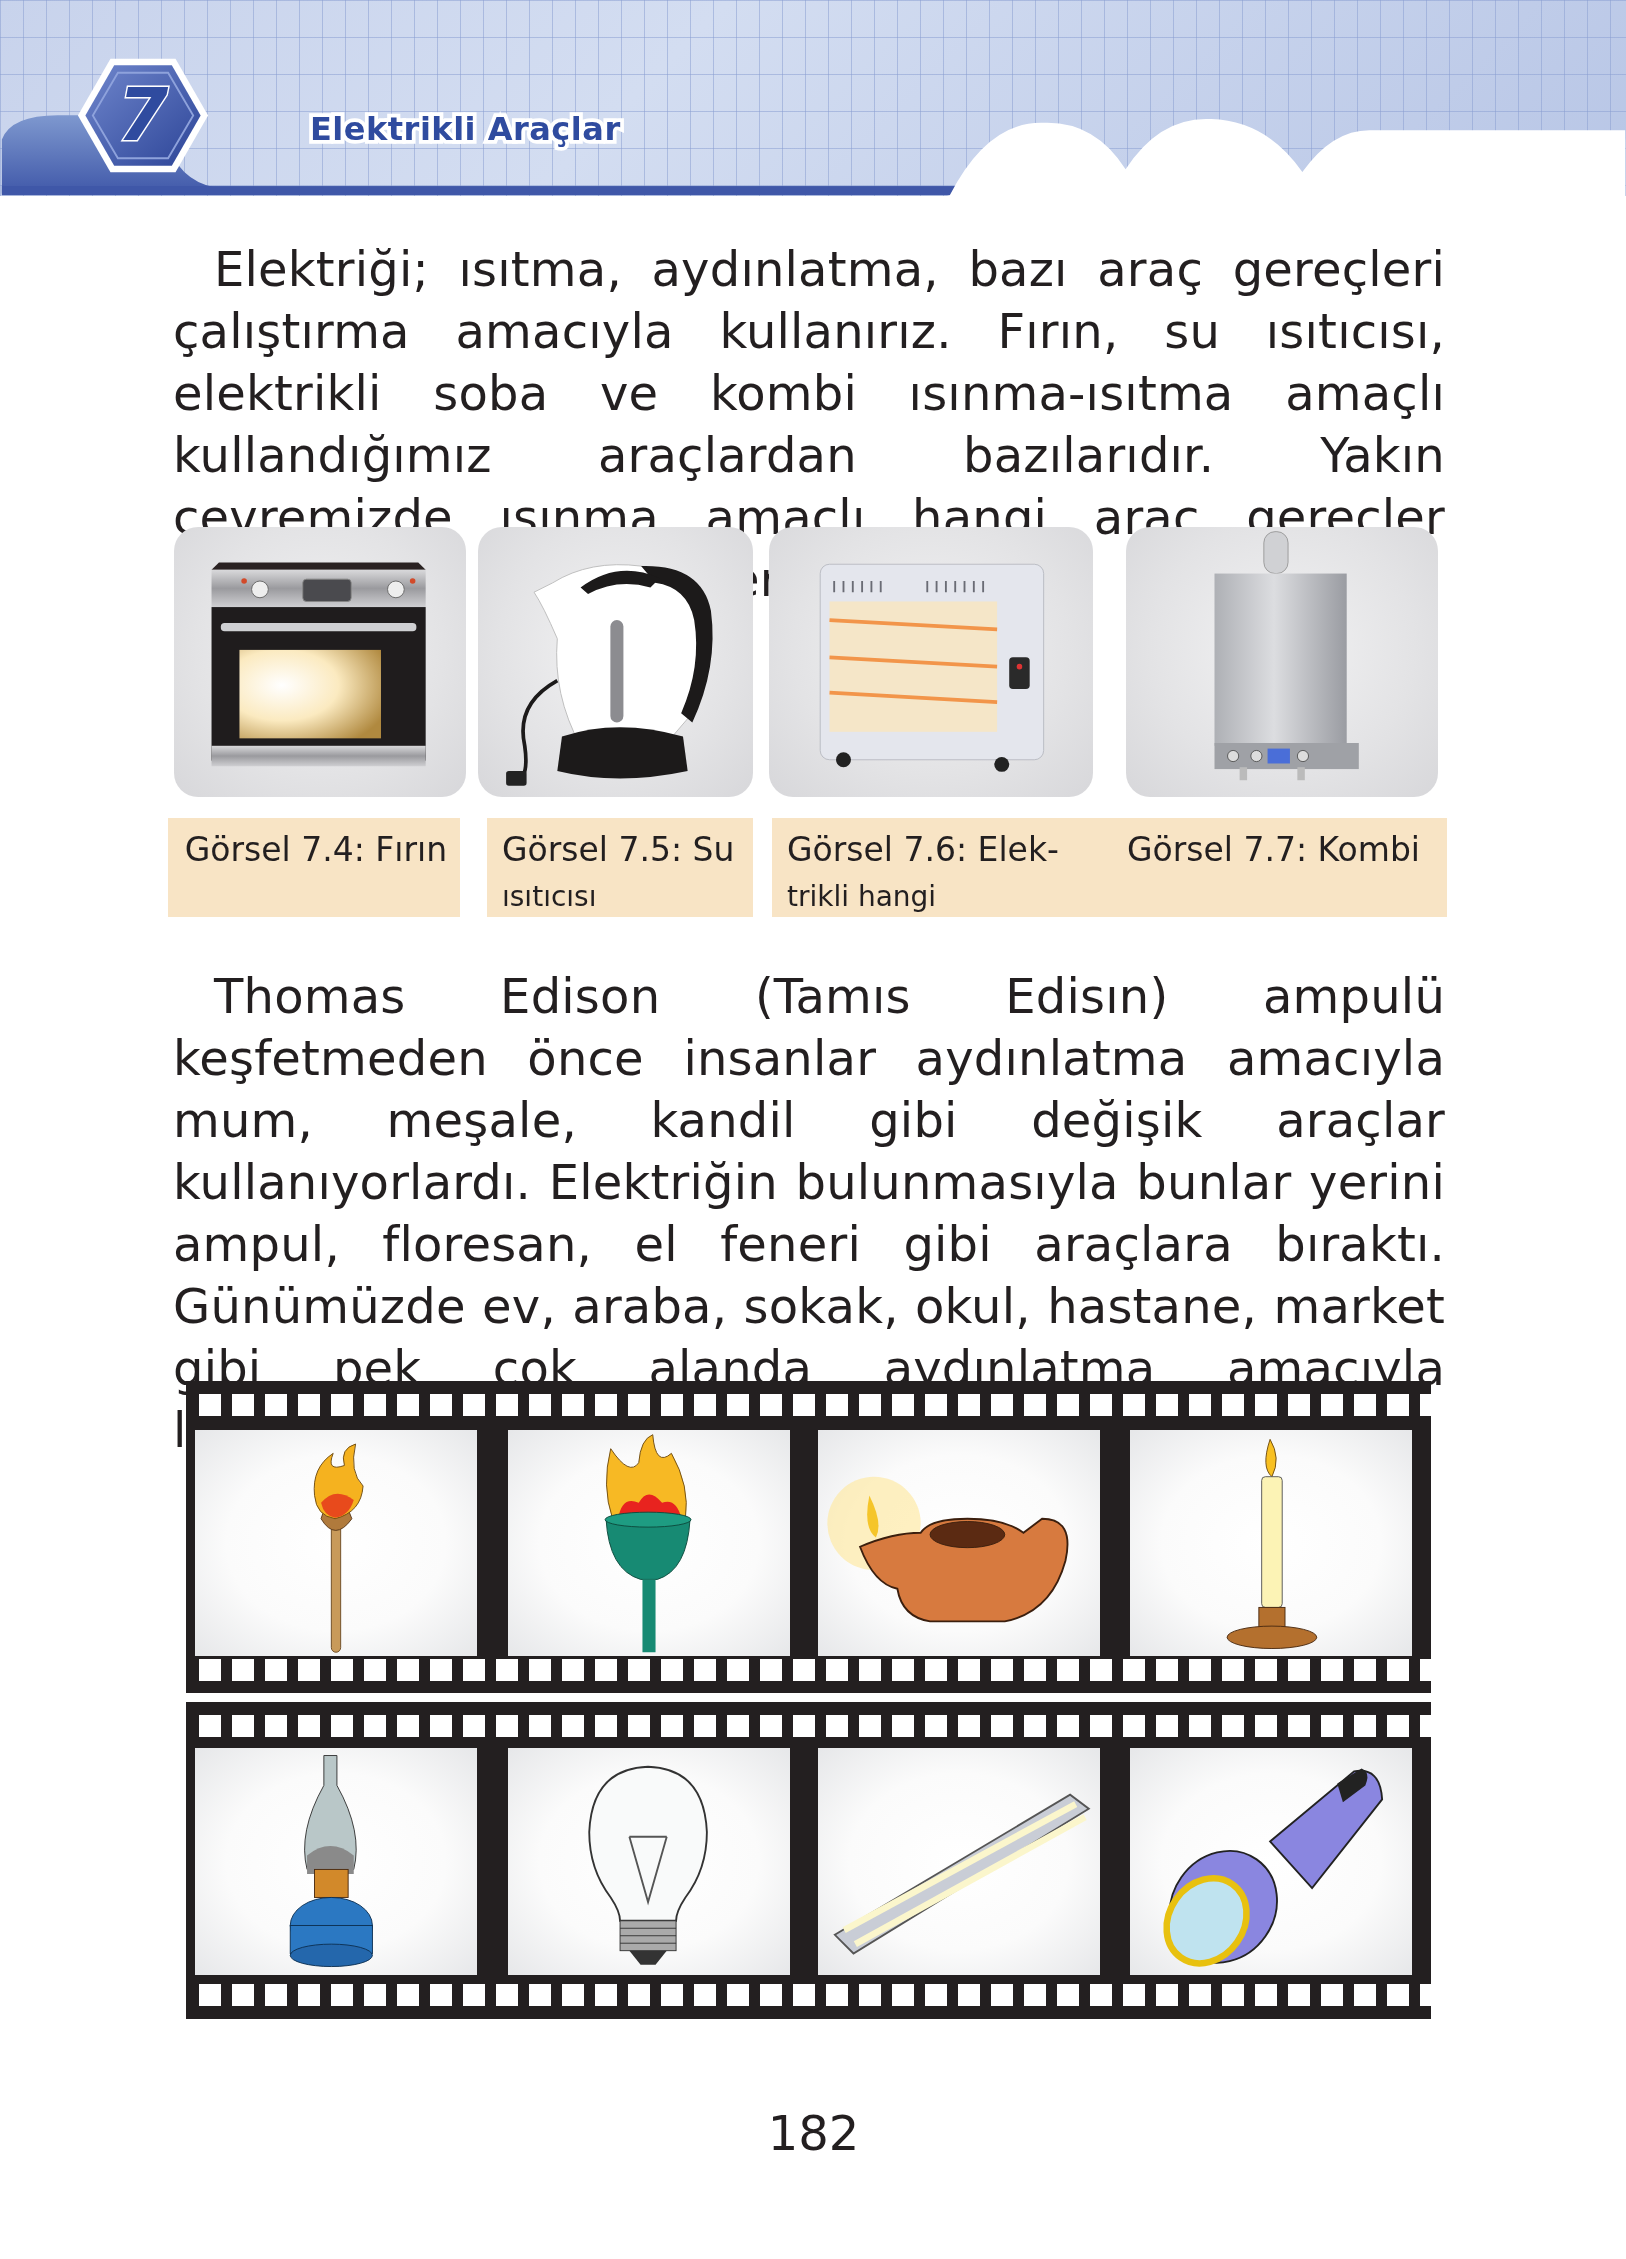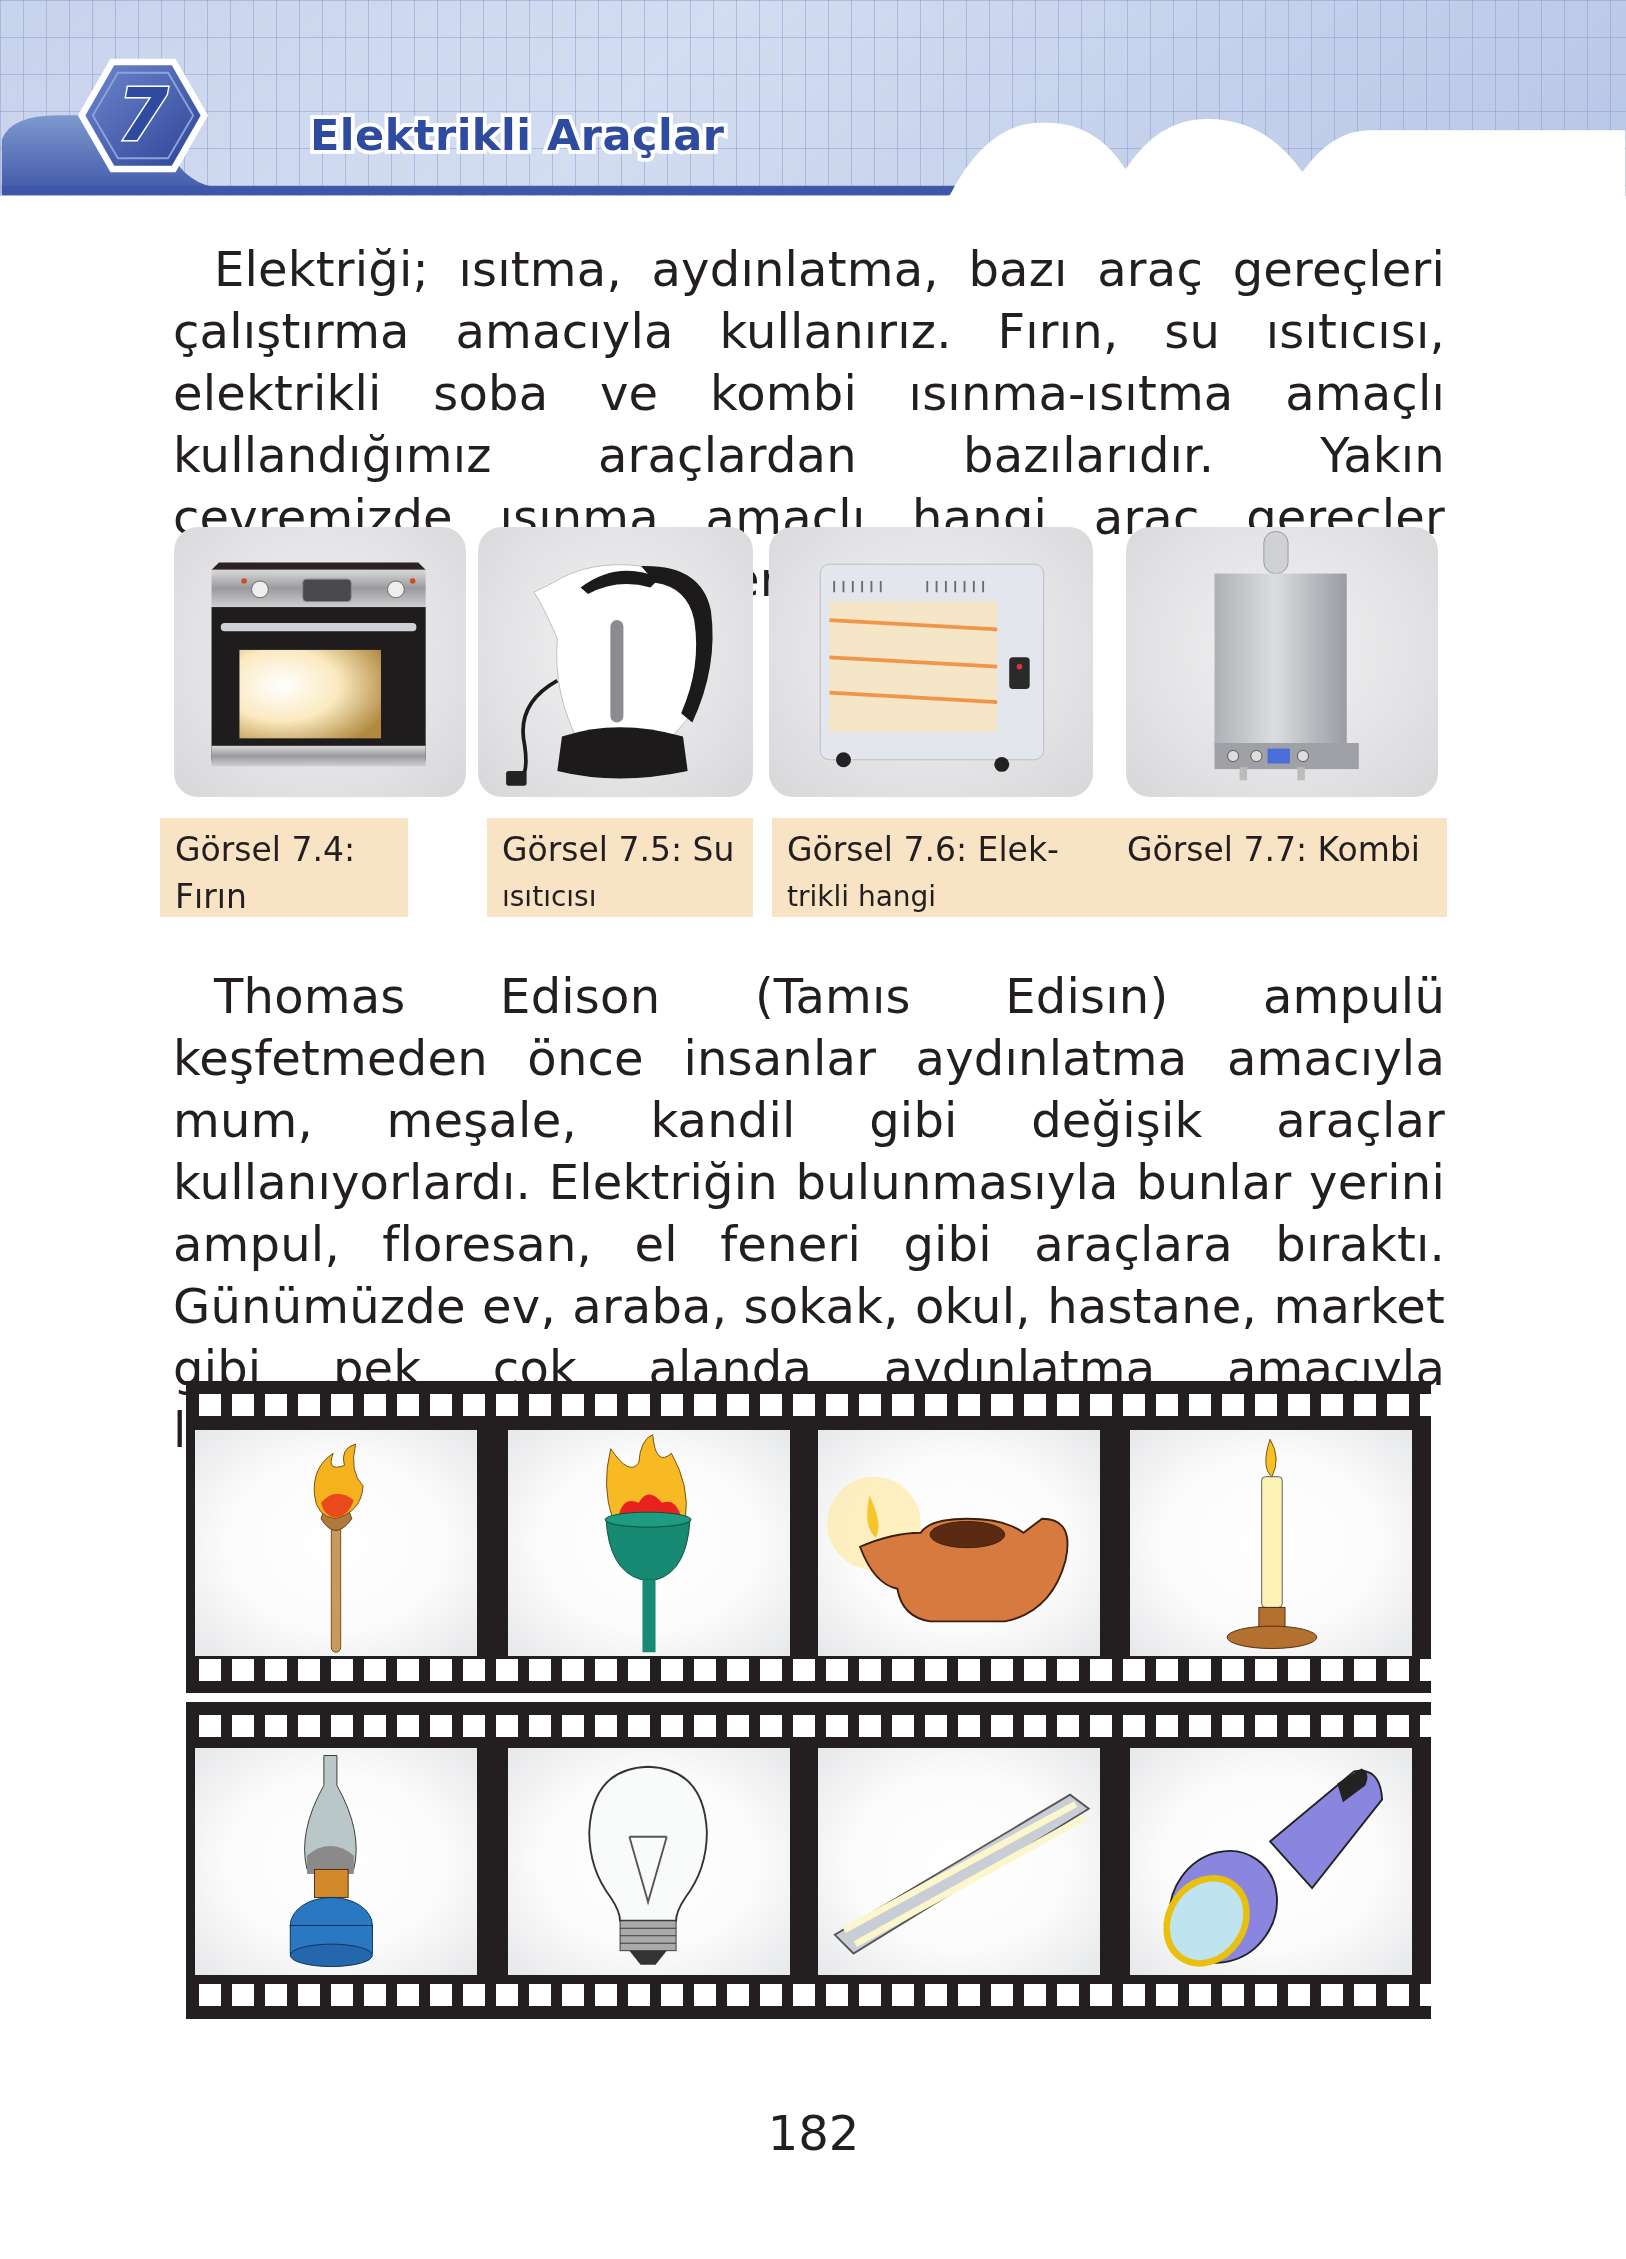--- a/index.html
+++ b/index.html
@@ -22,21 +22,21 @@
   .chapter-number {
     position: absolute; left: 75px; top: 63px; width: 136px; height: 103px;
     display: flex; align-items: center; justify-content: center;
     font-family: "DejaVu Sans", sans-serif; font-style: italic; font-size: 73px; font-weight: bold;
     color: #2f4b9f;
     -webkit-text-stroke: 2.8px #ffffff;
     paint-order: stroke fill;
   }
   .chapter-title {
     position: absolute; left: 310px; top: 110px;
-    font-family: "DejaVu Sans", sans-serif; font-weight: bold; font-size: 43px; letter-spacing: 0.5px;
+    font-family: "DejaVu Sans", sans-serif; font-weight: bold; font-size: 32px; letter-spacing: 0.5px;
     color: #2f4b9f;
     -webkit-text-stroke: 7.5px #ffffff;
     paint-order: stroke fill;
   }
 
   
   .para {
     position: absolute; left: 173px; width: 1272px;
     font-family: "DejaVu Sans", sans-serif; font-size: 48px; line-height: 62px;
     text-align: justify; text-indent: 41px; color: #231f20;
@@ -55,21 +55,21 @@
   .photo-oven { left: 174px; width: 292px; }
   .photo-kettle { left: 478px; width: 275px; }
   .photo-heater { left: 769px; width: 324px; }
   .photo-boiler { left: 1126px; width: 312px; }
 
   .caption {
     position: absolute; top: 818px; height: 99px; background: #f8e4c5;
     font-family: "DejaVu Sans", sans-serif; font-size: 33px; line-height: 47px;
     padding: 7.5px 11.2px 0 15px; color: #231f20;
   }
-  .caption-1 { left: 160px; width: 248px; }
+  .caption-1 { left: 168px; width: 292px; text-align: center; }
   .caption-2 { left: 487px; width: 266px; }
   .caption-3 { left: 772px; width: 354px; }
   .caption-4 { left: 1116px; width: 331px; padding-left: 11px; }
   .caption .line2 { display: block; font-size: 28px; }
 
   
   .film {
     position: absolute; left: 186px; width: 1245px; height: 308px; background: #231f20;
   }
   .film-1 { top: 1381px; height: 312px; }

